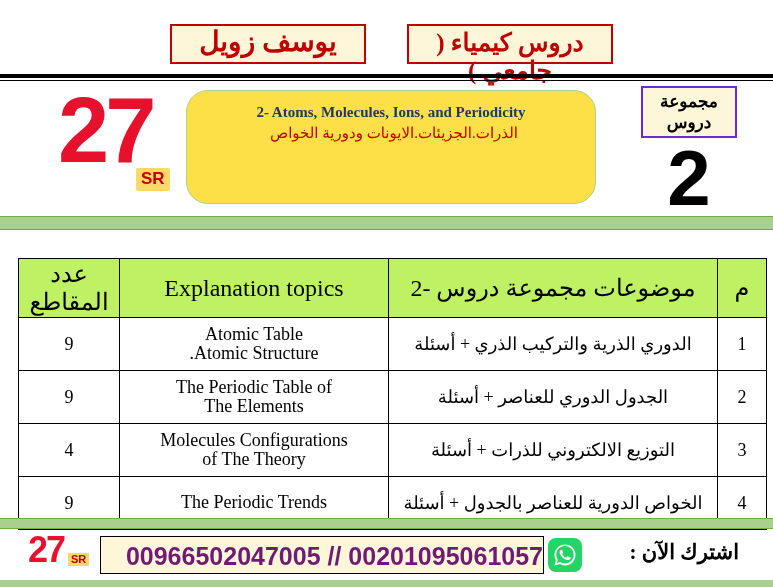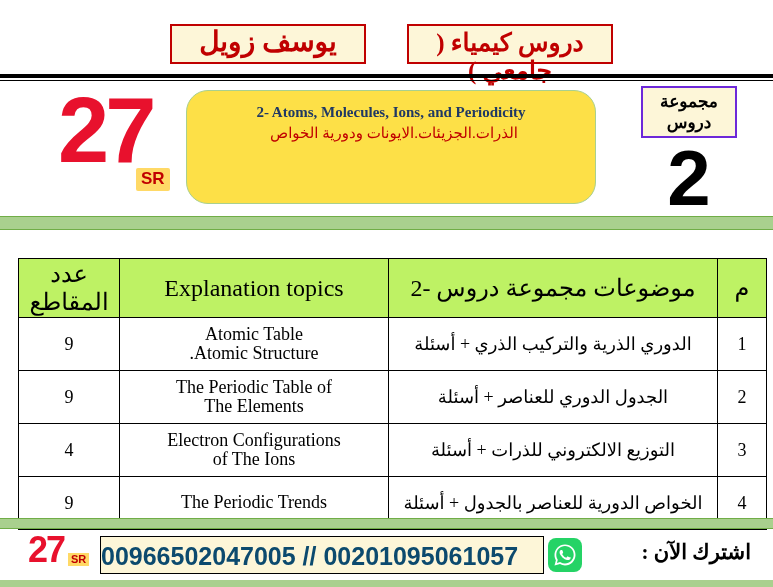--- a/index.html
+++ b/index.html
@@ -256,42 +256,42 @@
     padding: 0 3px 1px 3px;
   }
   .phones {
     position: absolute;
     left: 100px;
     top: 18px;
     width: 444px;
     height: 38px;
     background: #fdf6d8;
     border: 1px solid #000000;
-    color: #0c4a6e;
+    color: #701a75;
     font-family: "Liberation Sans", sans-serif;
     font-weight: bold;
     font-size: 25px;
-    text-align: left;
+    text-align: right;
     line-height: 38px;
     box-sizing: border-box;
     direction: ltr;
   }
   .wa {
     position: absolute;
     left: 548px;
     top: 20px;
     width: 34px;
     height: 34px;
     background: #25d366;
     border-radius: 8px;
   }
   .wa svg { display: block; }
   .subscribe {
     position: absolute;
-    right: 22px;
+    right: 34px;
     top: 22px;
     direction: rtl;
     font-size: 21px;
     font-weight: bold;
     color: #000000;
   }
   .footer-green-bottom {
     position: absolute;
     left: 0; right: 0; bottom: 0;
     height: 7px;
@@ -353,22 +353,22 @@
         <td class="expl">
           <div>The Periodic Table of</div>
           <div>The Elements</div>
         </td>
         <td class="topic">الجدول الدوري للعناصر + أسئلة</td>
         <td class="no">2</td>
       </tr>
       <tr>
         <td class="count">4</td>
         <td class="expl">
-          <div>Electron Configurations</div>
-          <div>of The Ions</div>
+          <div>Molecules Configurations</div>
+          <div>of The Theory</div>
         </td>
         <td class="topic">التوزيع الالكتروني للذرات + أسئلة</td>
         <td class="no">3</td>
       </tr>
       <tr>
         <td class="count">9</td>
         <td class="expl">
           <div>The Periodic Trends</div>
         </td>
         <td class="topic">الخواص الدورية للعناصر بالجدول + أسئلة</td>

